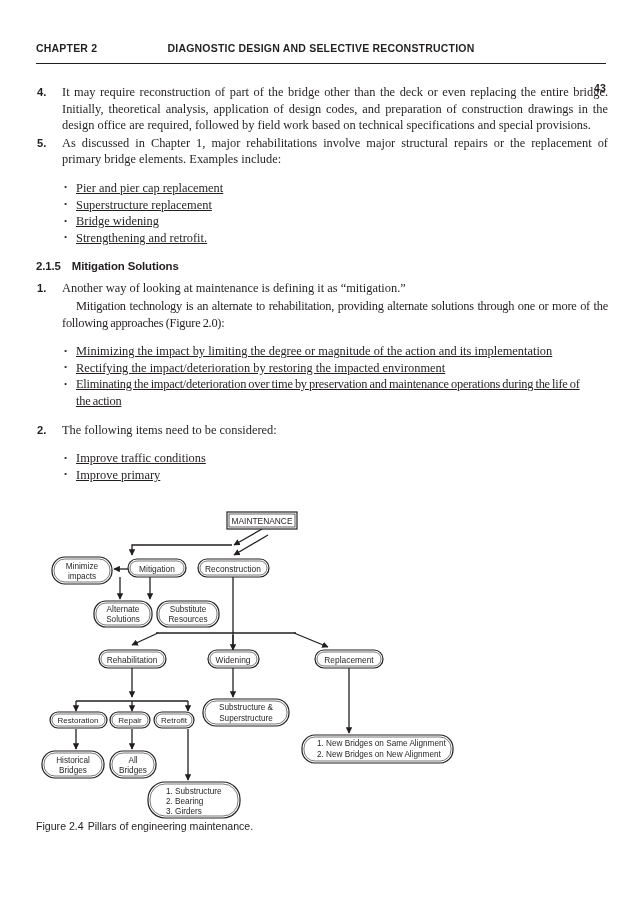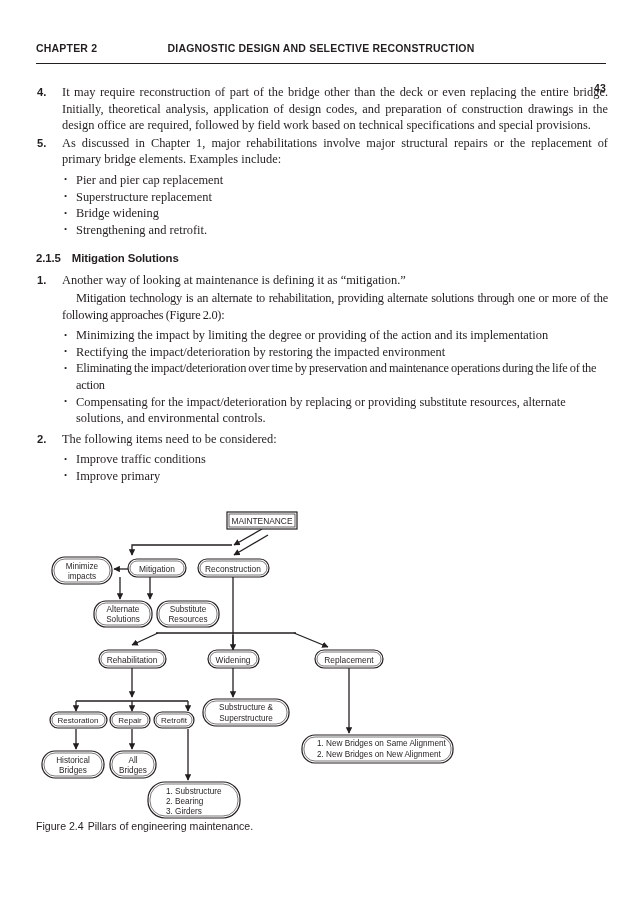--- a/index.html
+++ b/index.html
@@ -84,22 +84,23 @@
     font-family: "Liberation Sans", "DejaVu Sans", sans-serif;
     font-weight: bold;
     font-size: 11.2px;
   }
   .tight {
     letter-spacing: -0.25px;
     word-spacing: -0.6px;
   }
   .bullets {
     list-style: none;
-    margin: 4px;
+    margin: 12px;
     padding: 0;
+    text-decoration: underline;
   }
   .bullets li {
     position: relative;
     padding-left: 14px;
     font-size: 12.4px;
     line-height: 16.6px;
   }
   .bullets li::before {
     content: "\2022";
     position: absolute;
@@ -179,24 +180,23 @@
     <div class="secheading">
       <span class="secnum">2.1.5</span><span>Mitigation Solutions</span>
     </div>
 
     <div class="numitem">
       <span class="num">1.</span>
       <span>Another way of looking at maintenance is defining it as “mitigation.”</span>
     </div>
     <div class="numitem para-indent tight">Mitigation technology is an alternate to rehabilitation, providing alternate solutions through one or more of the following approaches (Figure 2.0):</div>
     <ul class="bullets lvl2">
-      <li>Minimizing the impact by limiting the degree or providing of the action and its implementation</li>
+      <li>Minimizing the impact by limiting the degree or magnitude of the action and its implementation</li>
       <li>Rectifying the impact/deterioration by restoring the impacted environment</li>
       <li class="tight">Eliminating the impact/deterioration over time by preservation and maintenance operations during the life of the action</li>
-      <li>Compensating for the impact/deterioration by replacing or providing substitute resources, alternate solutions, and environmental controls.</li>
     </ul>
 
     <div class="numitem">
       <span class="num">2.</span>
       <span>The following items need to be considered:</span>
     </div>
     <ul class="bullets lvl2">
       <li>Improve traffic conditions</li>
       <li>Improve primary</li>
     </ul>

